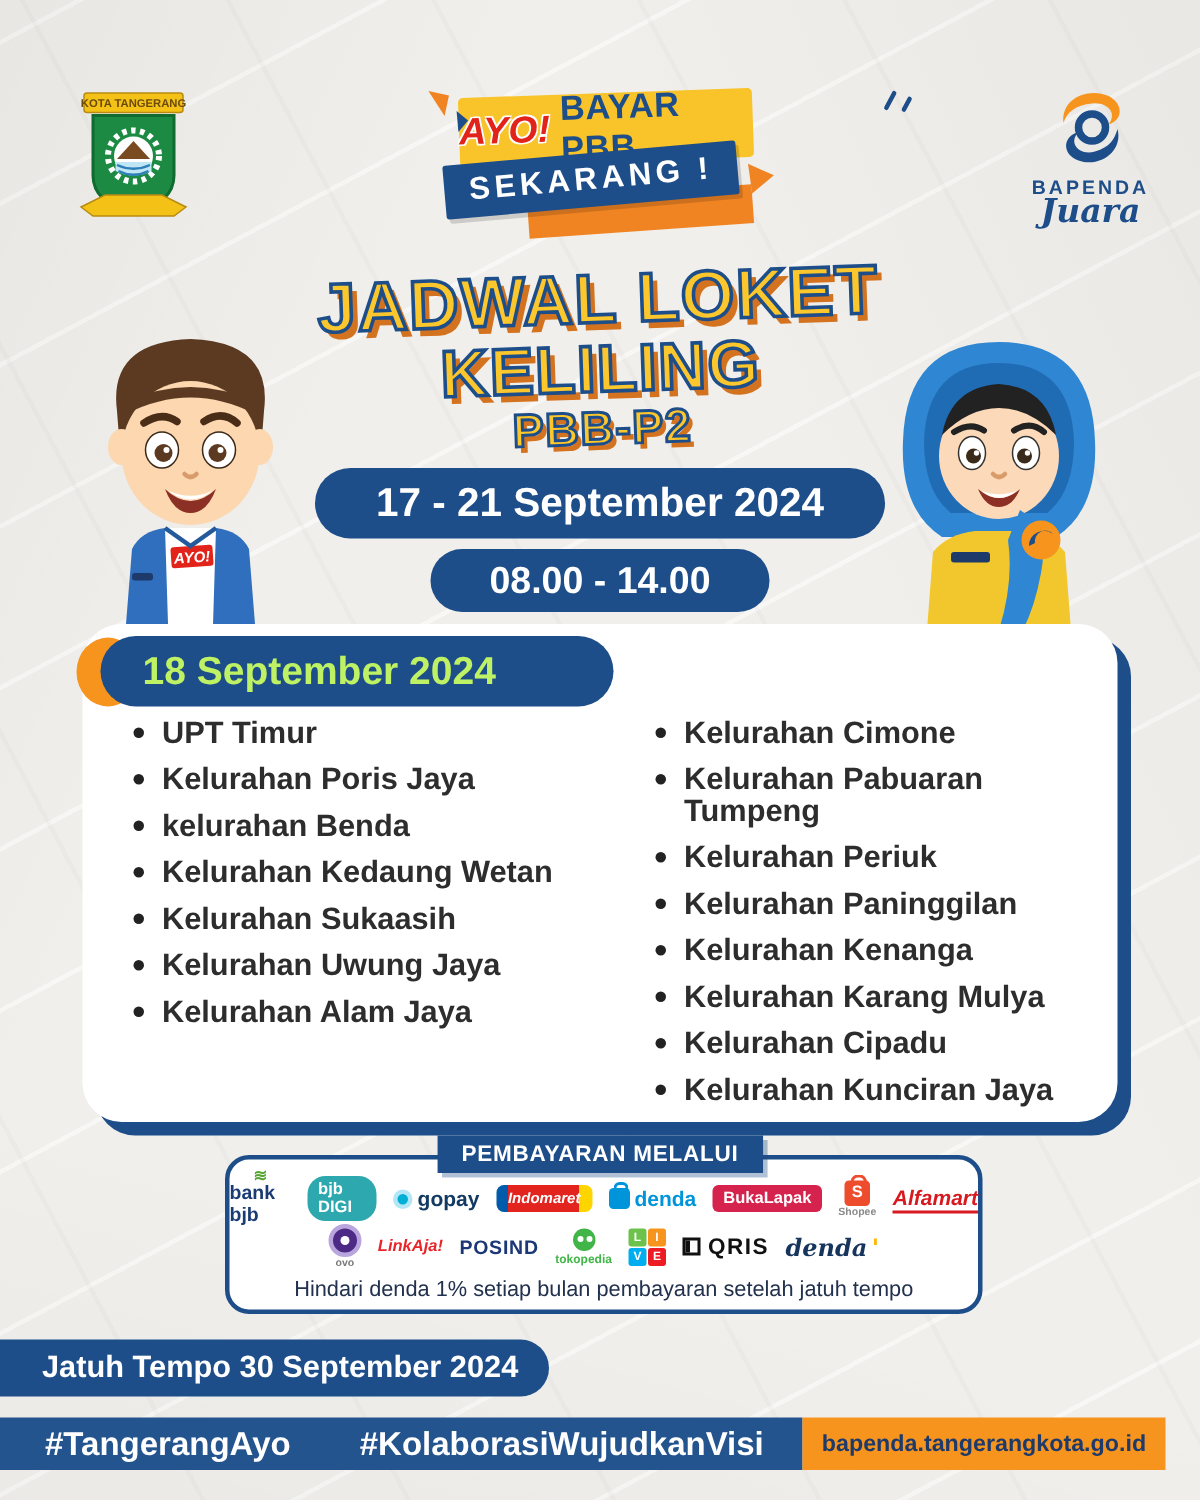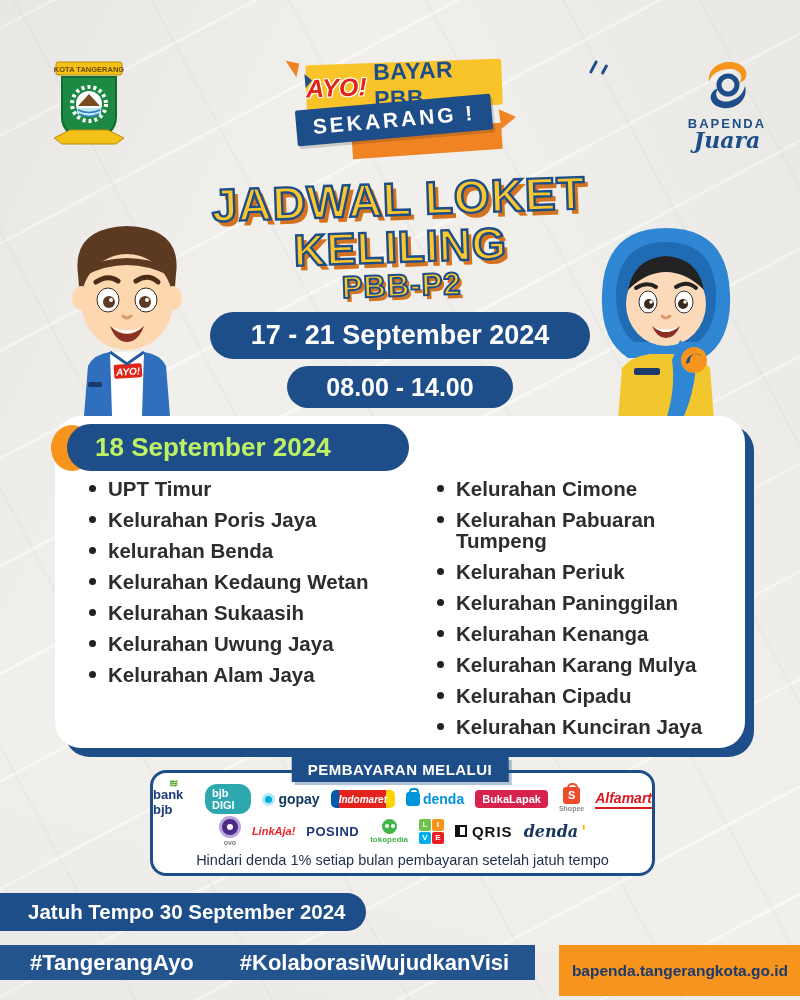--- a/index.html
+++ b/index.html
@@ -108,22 +108,22 @@
   .lg-qris .qr{width:12px;height:12px;border:2px solid #111;box-sizing:border-box;margin-right:2px;
     background:linear-gradient(90deg,#111 0 3px,transparent 3px);}
   .lg-livin{font-family:"DejaVu Serif",serif;font-style:italic;font-weight:700;color:#17345c;font-size:16px;}
   .lg-livin .ap{color:#ffb700;}
 
   
   .due-pill{left:0;top:893px;width:366px;height:38px;background:#1d4e89;border-radius:0 22px 22px 0;
     display:flex;align-items:center;color:#fff;font-weight:800;font-size:20.5px;padding-left:28px;box-sizing:border-box;}
   .bottom-bar{left:0;top:945px;width:535px;height:35px;background:#24548e;display:flex;align-items:center;gap:46px;
     color:#fff;font-weight:800;font-size:22px;padding-left:30px;box-sizing:border-box;}
-  .site-box{left:535px;top:945px;width:242px;height:51px;background:#f7941d;display:flex;align-items:center;justify-content:center;
-    color:#1d3a6b;font-weight:800;font-size:15.5px;margin-left:24px;}
+  .site-box{left:535px;top:945px;width:242px;height:35px;background:#f7941d;display:flex;align-items:center;justify-content:center;
+    color:#1d3a6b;font-weight:800;font-size:15.5px;}
 
   
   .city-logo{left:42px;top:56px;}
   .bapenda{left:672px;top:56px;width:110px;text-align:center;}
   .bapenda .nm{color:#1d4e89;font-weight:700;font-size:13px;letter-spacing:2px;margin-top:-2px;}
   .bapenda .tg{font-family:"DejaVu Serif",serif;font-style:italic;font-weight:700;color:#1d4e89;font-size:22px;line-height:18px;}
 </style>
 </head>
 <body>
 

